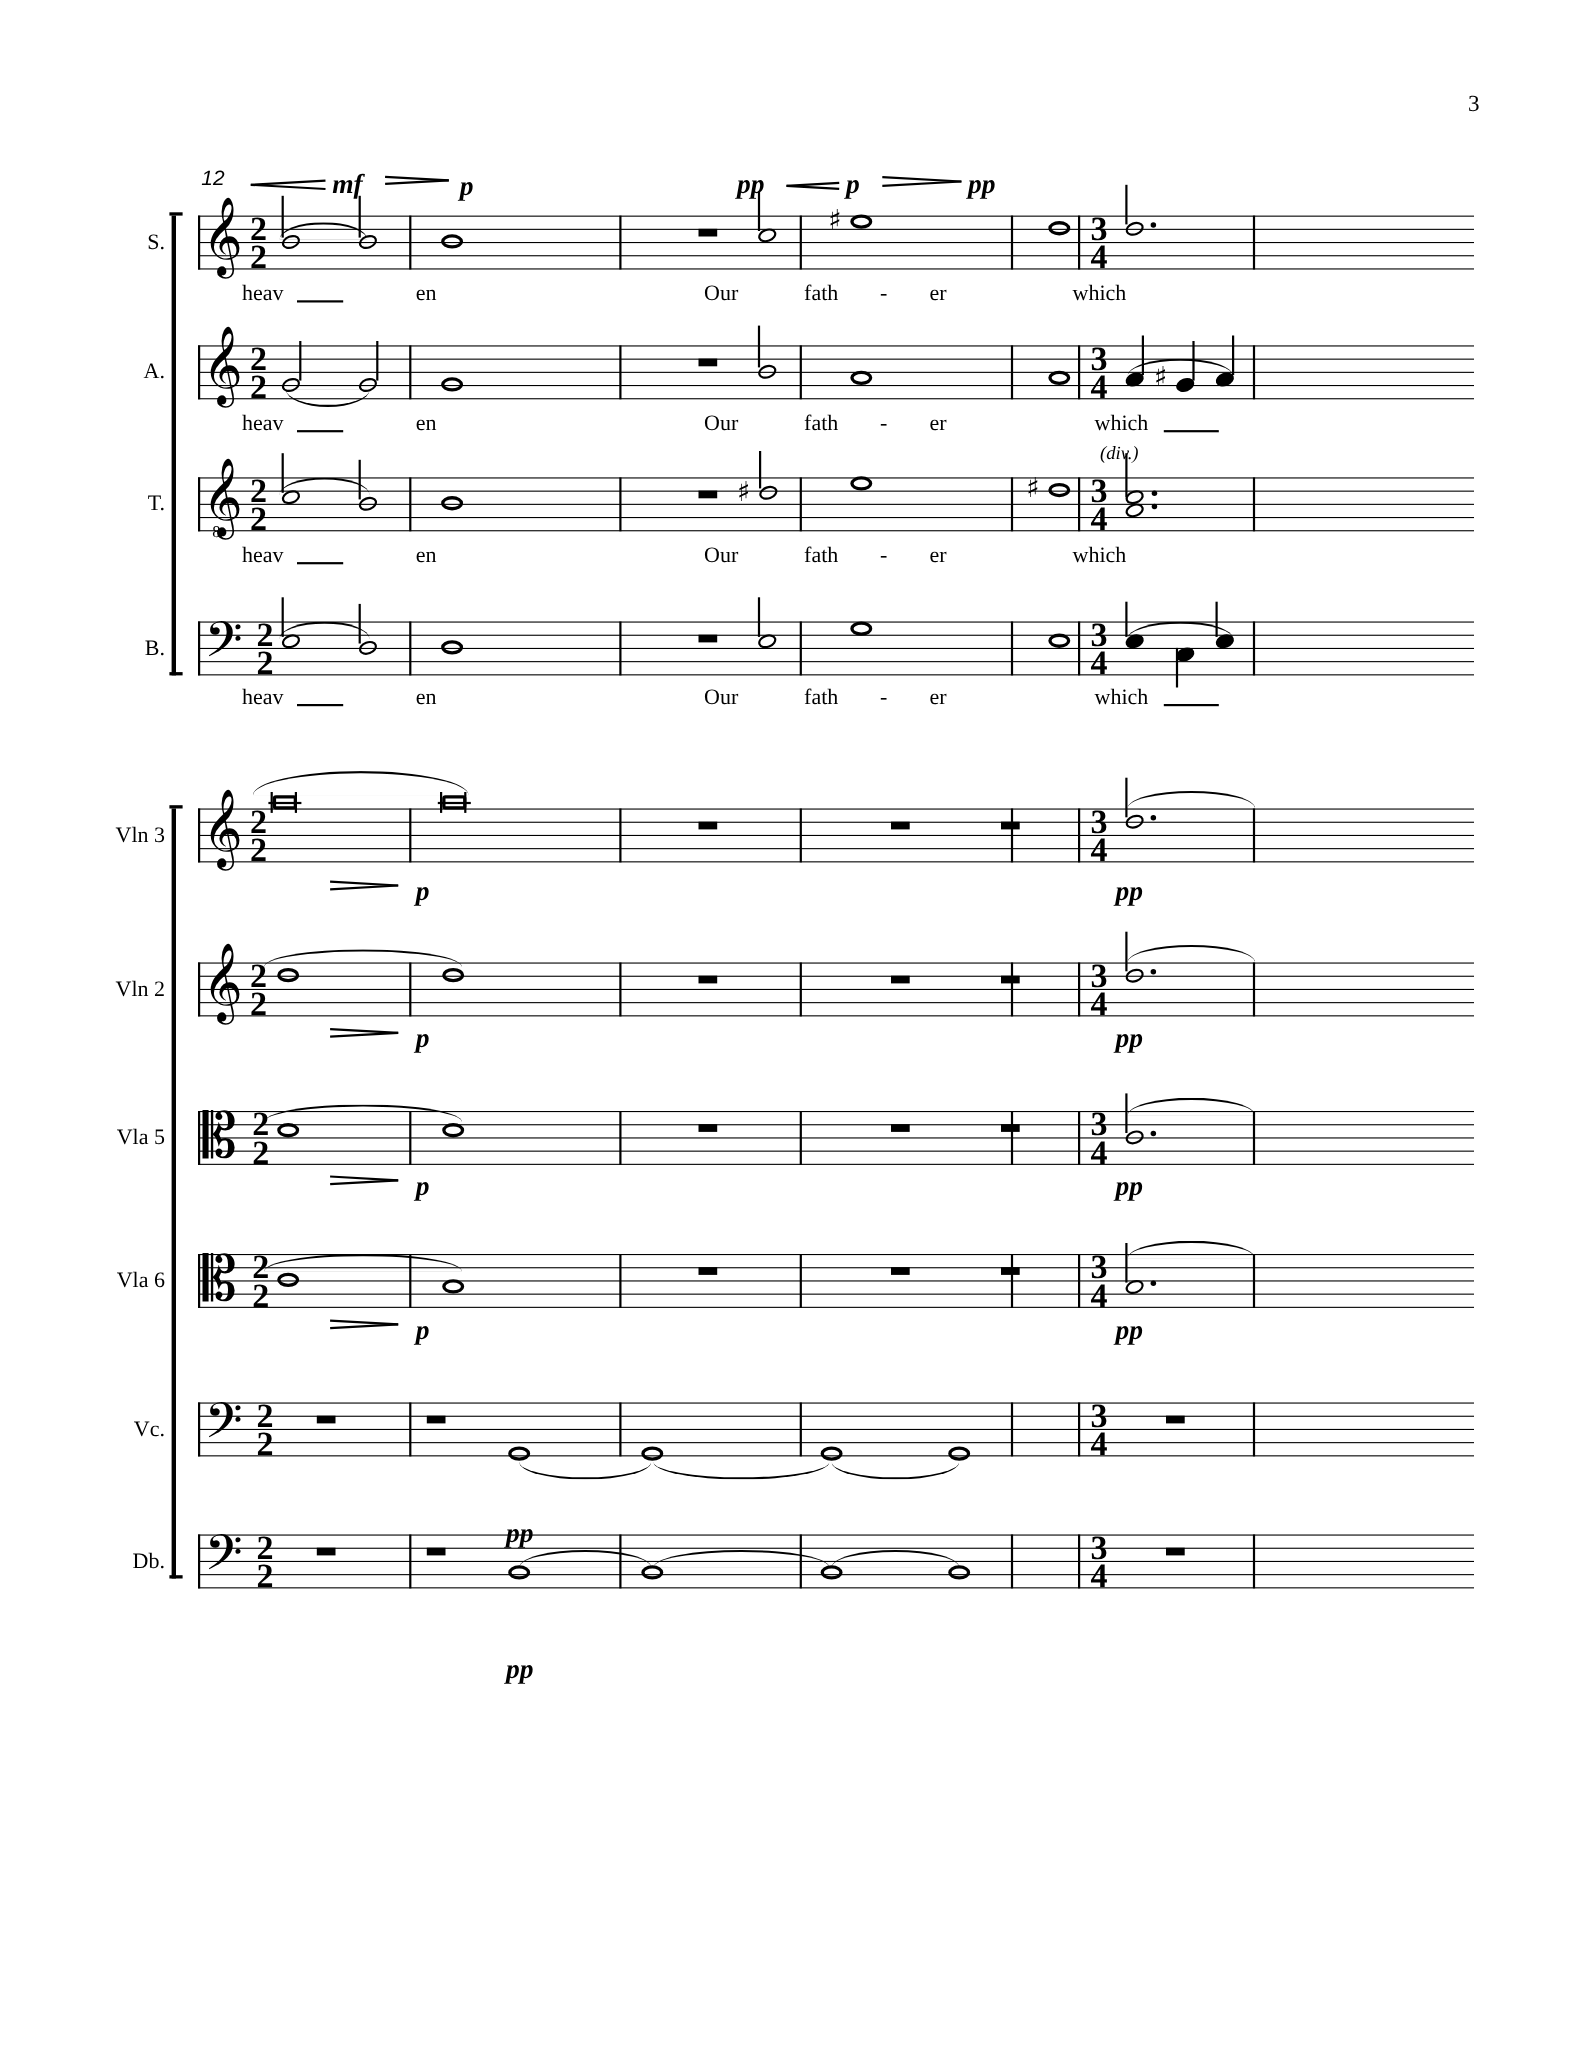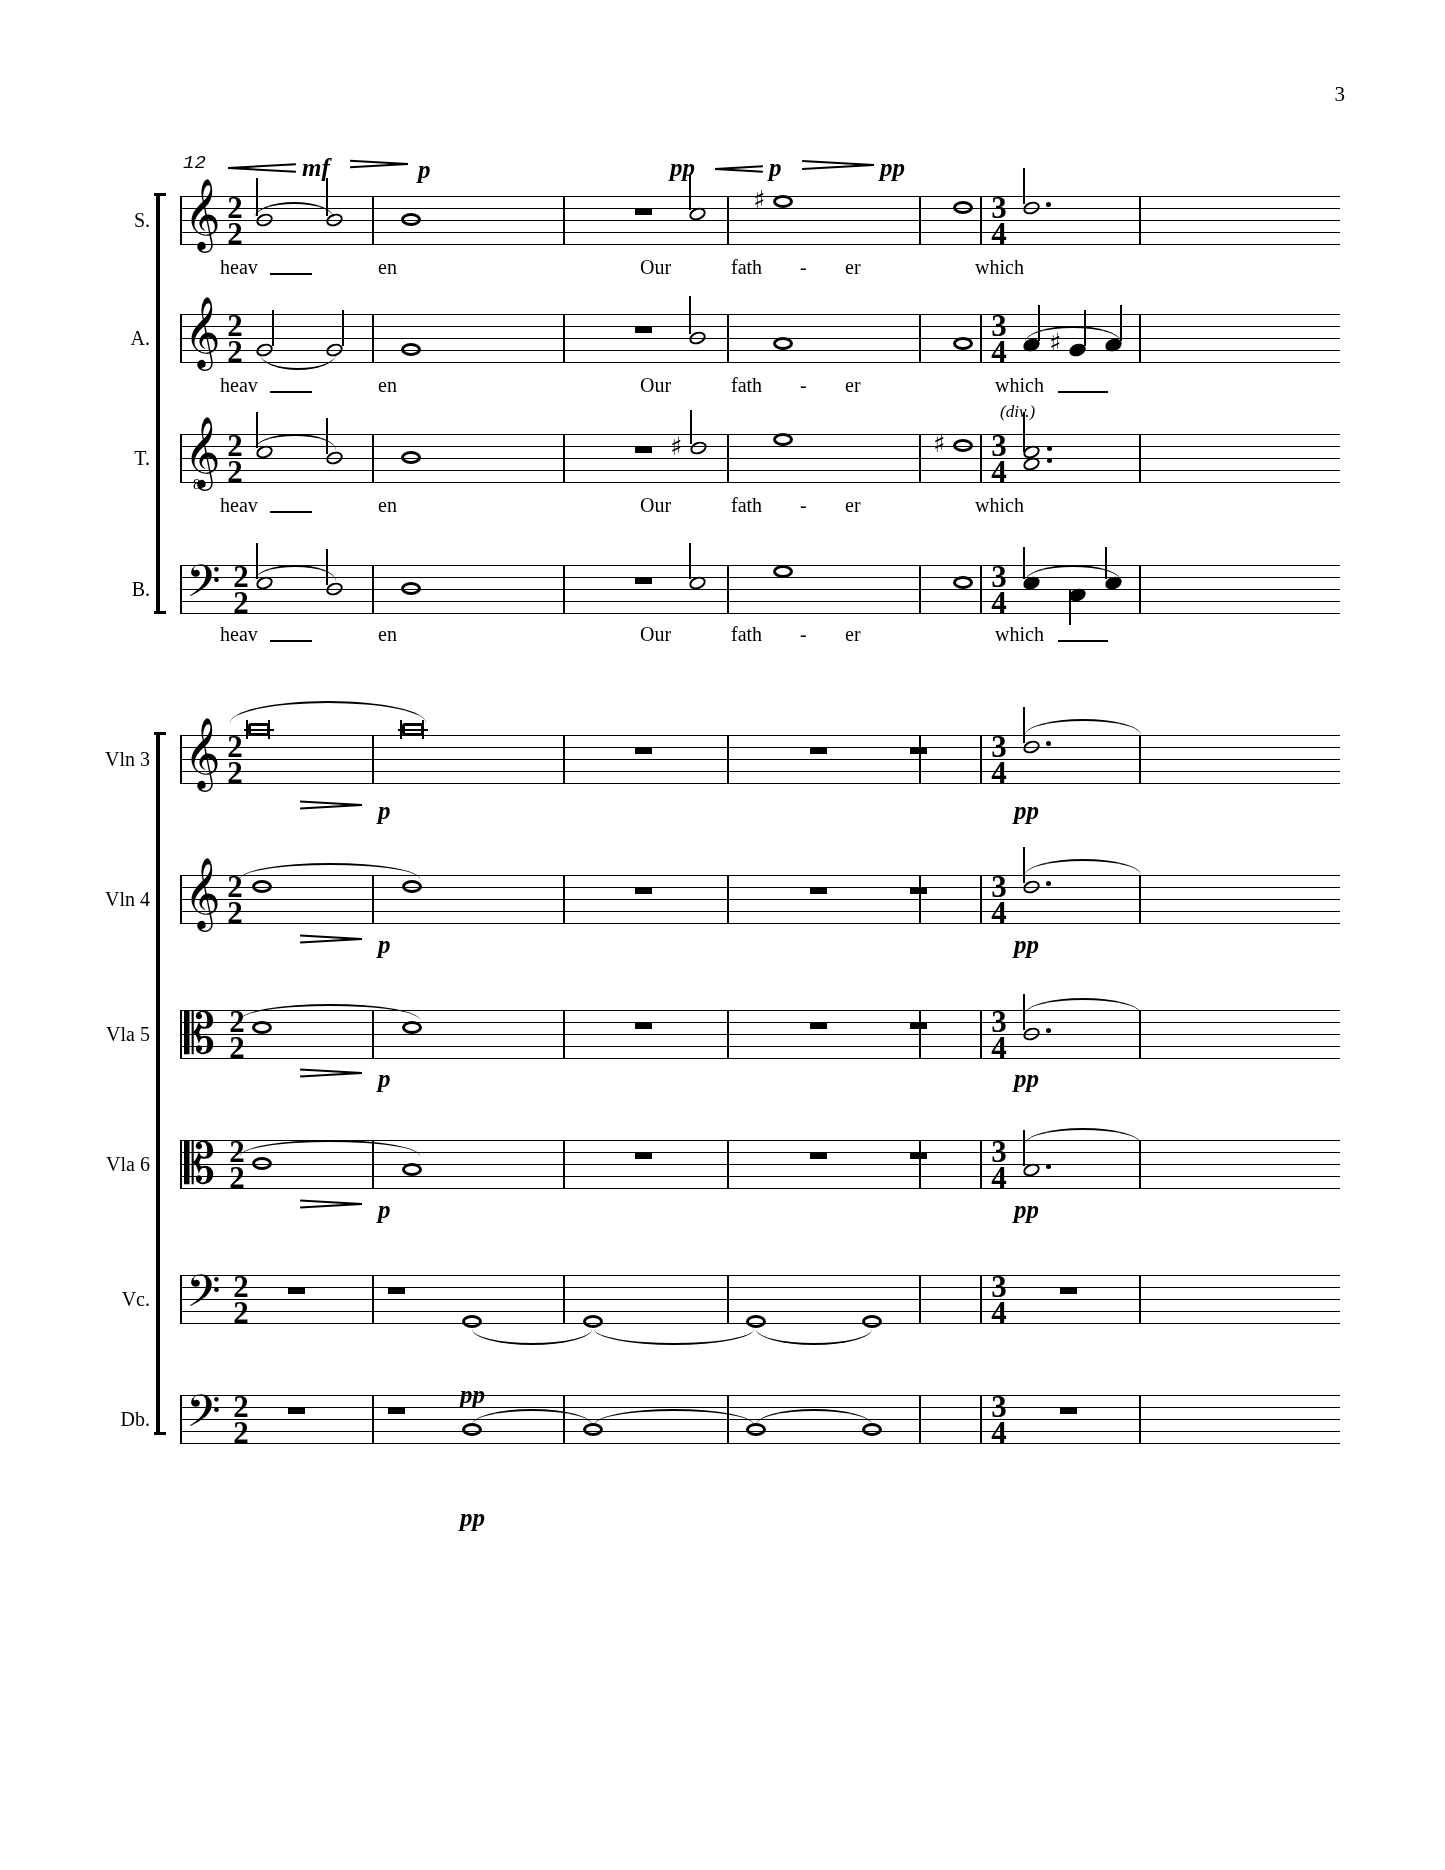--- a/index.html
+++ b/index.html
@@ -25,21 +25,21 @@
     top: 82px;
     font-size: 21px;
     font-family: "Liberation Serif", serif;
   }
   .measure-number {
     position: absolute;
     left: 183px;
     top: 152px;
     font-size: 19px;
     font-style: italic;
-    font-family: Liberation Mono, monospace;
+    font-family: Liberation Sans, sans-serif;
   }
 
   
   .system {
     position: absolute;
     left: 180px;
     width: 1160px;
   }
   .staff {
     position: absolute;
@@ -598,21 +598,21 @@
     <div class="dyn" style="left:198px;top:798px;">p</div>
     <div class="dyn" style="left:834px;top:798px;">pp</div>
 
     <div class="staff" style="top:875px;">
       <div class="line"></div>
       <div class="line"></div>
       <div class="line"></div>
       <div class="line"></div>
       <div class="line"></div>
 
-      <div class="inst-label" style="left:-116px;width:86px;top:13px;">Vln 4</div>
+      <div class="inst-label" style="left:-116px;width:86px;top:13px;">Vln 2</div>
 
       <div class="clef treble" style="left:4px;">𝄞</div>
       <div class="timesig" style="left:42px;top:-1px;">
         <span class="num">2</span>
         <span class="den">2</span>
       </div>
 
       <div class="barline" style="left:0px;"></div>
       <div class="barline" style="left:192px;"></div>
       <div class="barline" style="left:383px;"></div>

